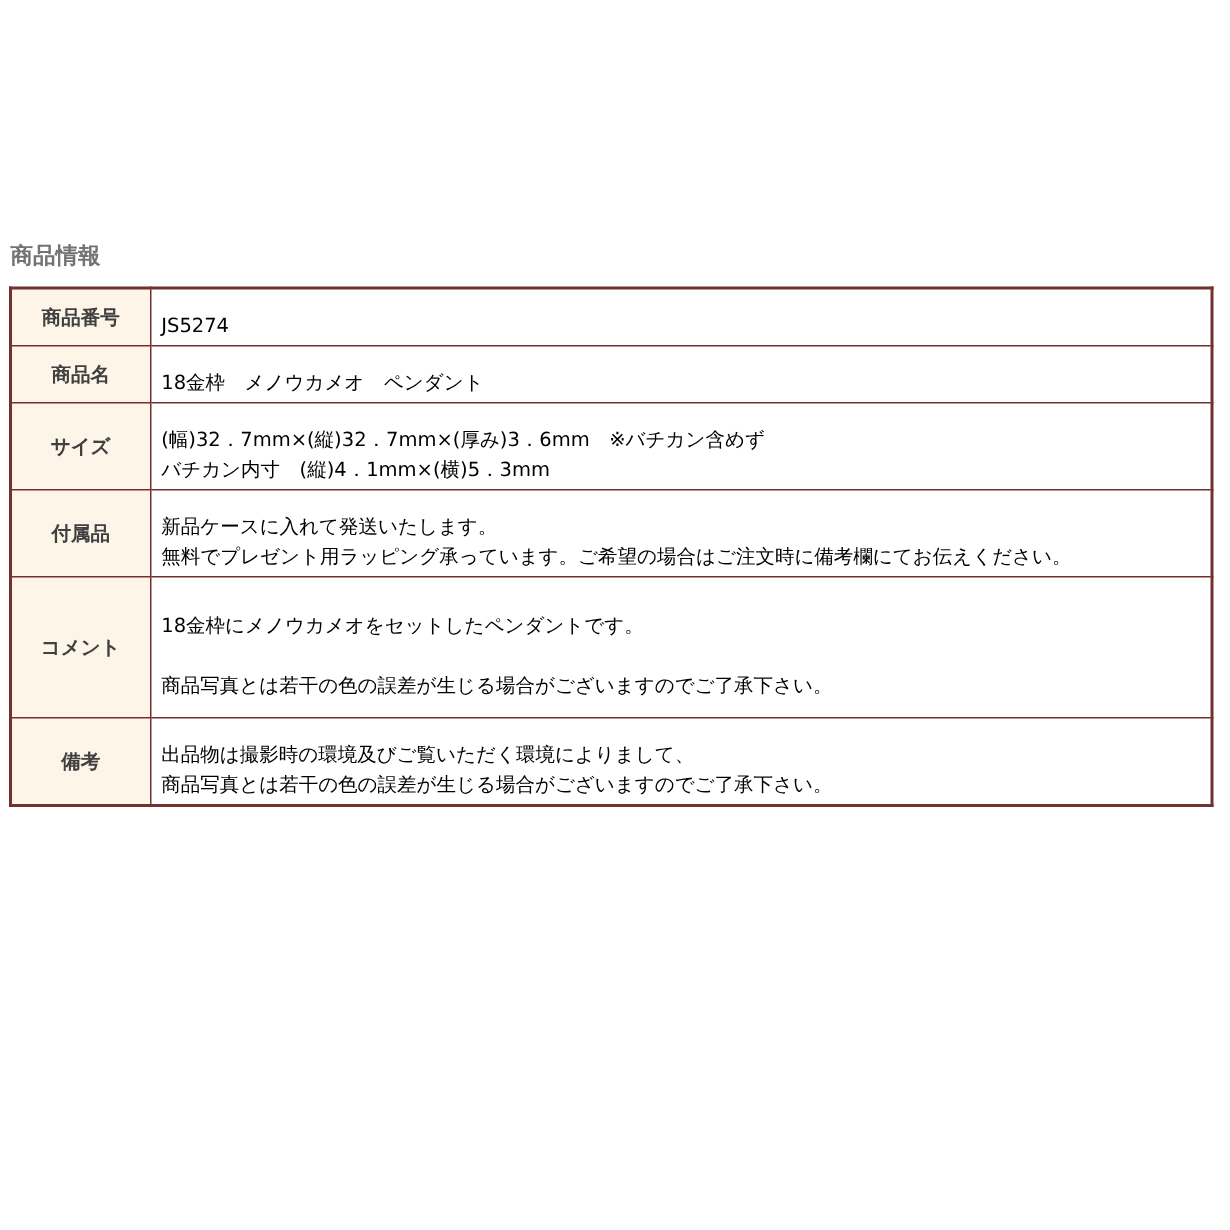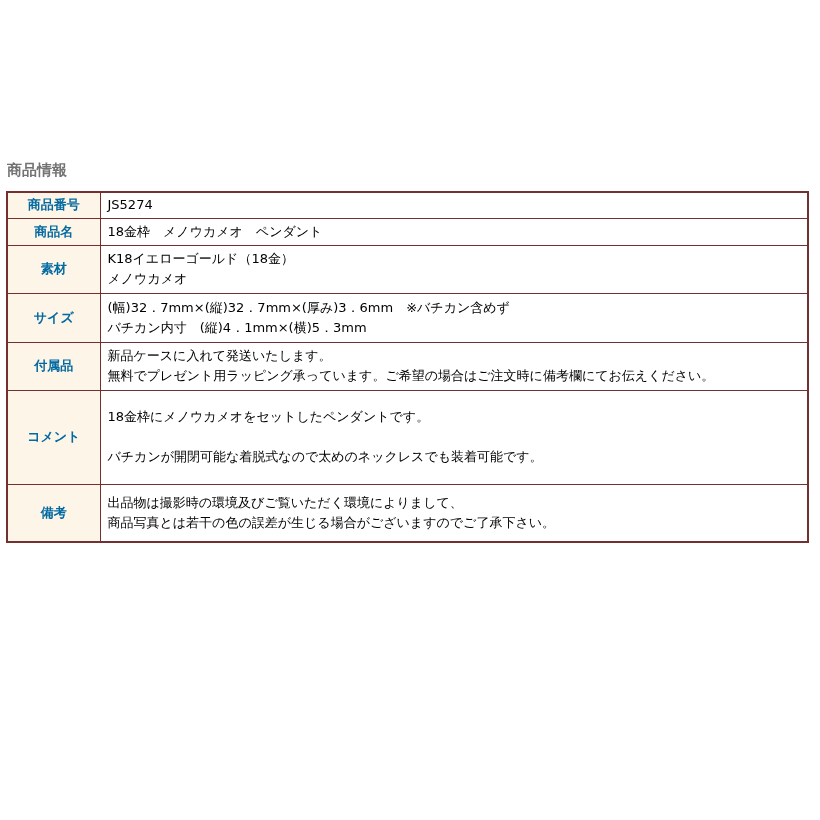--- a/index.html
+++ b/index.html
@@ -37,30 +37,30 @@
   }
   table.info-table col.c-label { width: 93px; }
   table.info-table th {
     background: var(--label-bg, #fcf5e8);
     border: 1px solid var(--border-color, #733030);
     font-size: 13px;
     font-weight: bold;
     text-align: center;
     vertical-align: middle;
     padding: 2px;
-    color: #0369a1;
+    color: #404040;
   }
   table.info-table td {
     background: #ffffff;
     border: 1px solid var(--border-color, #733030);
     font-size: 13px;
     font-weight: normal;
     text-align: left;
     vertical-align: middle;
-    padding: 2px 4px 2px 7px;
+    padding: 15px 4px 2px 7px;
     line-height: 20px;
     white-space: pre-line;
     color: #000000;
     overflow: hidden;
   }
   tr.r0 { height: 26px; }
   tr.r1 { height: 27px; }
   tr.r2 { height: 48px; }
   tr.r3 { height: 25px; }
   tr.r4 { height: 49px; }
@@ -82,40 +82,35 @@
       </colgroup>
       <tbody>
         <tr class="r0">
           <th>商品番号</th>
           <td>JS5274</td>
         </tr>
         <tr class="r1">
           <th>商品名</th>
           <td>18金枠　メノウカメオ　ペンダント</td>
         </tr>
-        <tr class="r2">
-          <th>素材</th>
-          <td>K18イエローゴールド（18金）
-メノウカメオ</td>
-        </tr>
         <tr class="r4">
           <th>サイズ</th>
           <td>(幅)32．7mm×(縦)32．7mm×(厚み)3．6mm　※バチカン含めず
 バチカン内寸　(縦)4．1mm×(横)5．3mm</td>
         </tr>
         <tr class="r5">
           <th>付属品</th>
           <td>新品ケースに入れて発送いたします。
 無料でプレゼント用ラッピング承っています。ご希望の場合はご注文時に備考欄にてお伝えください。</td>
         </tr>
         <tr class="r7">
           <th>コメント</th>
           <td>18金枠にメノウカメオをセットしたペンダントです。
 
-バチカンが開閉可能な着脱式なので太めのネックレスでも装着可能です。</td>
+商品写真とは若干の色の誤差が生じる場合がございますのでご了承下さい。</td>
         </tr>
         <tr class="r8">
           <th>備考</th>
           <td>出品物は撮影時の環境及びご覧いただく環境によりまして、
 商品写真とは若干の色の誤差が生じる場合がございますのでご了承下さい。</td>
         </tr>
       </tbody>
     </table>
   </div>
 </div>

